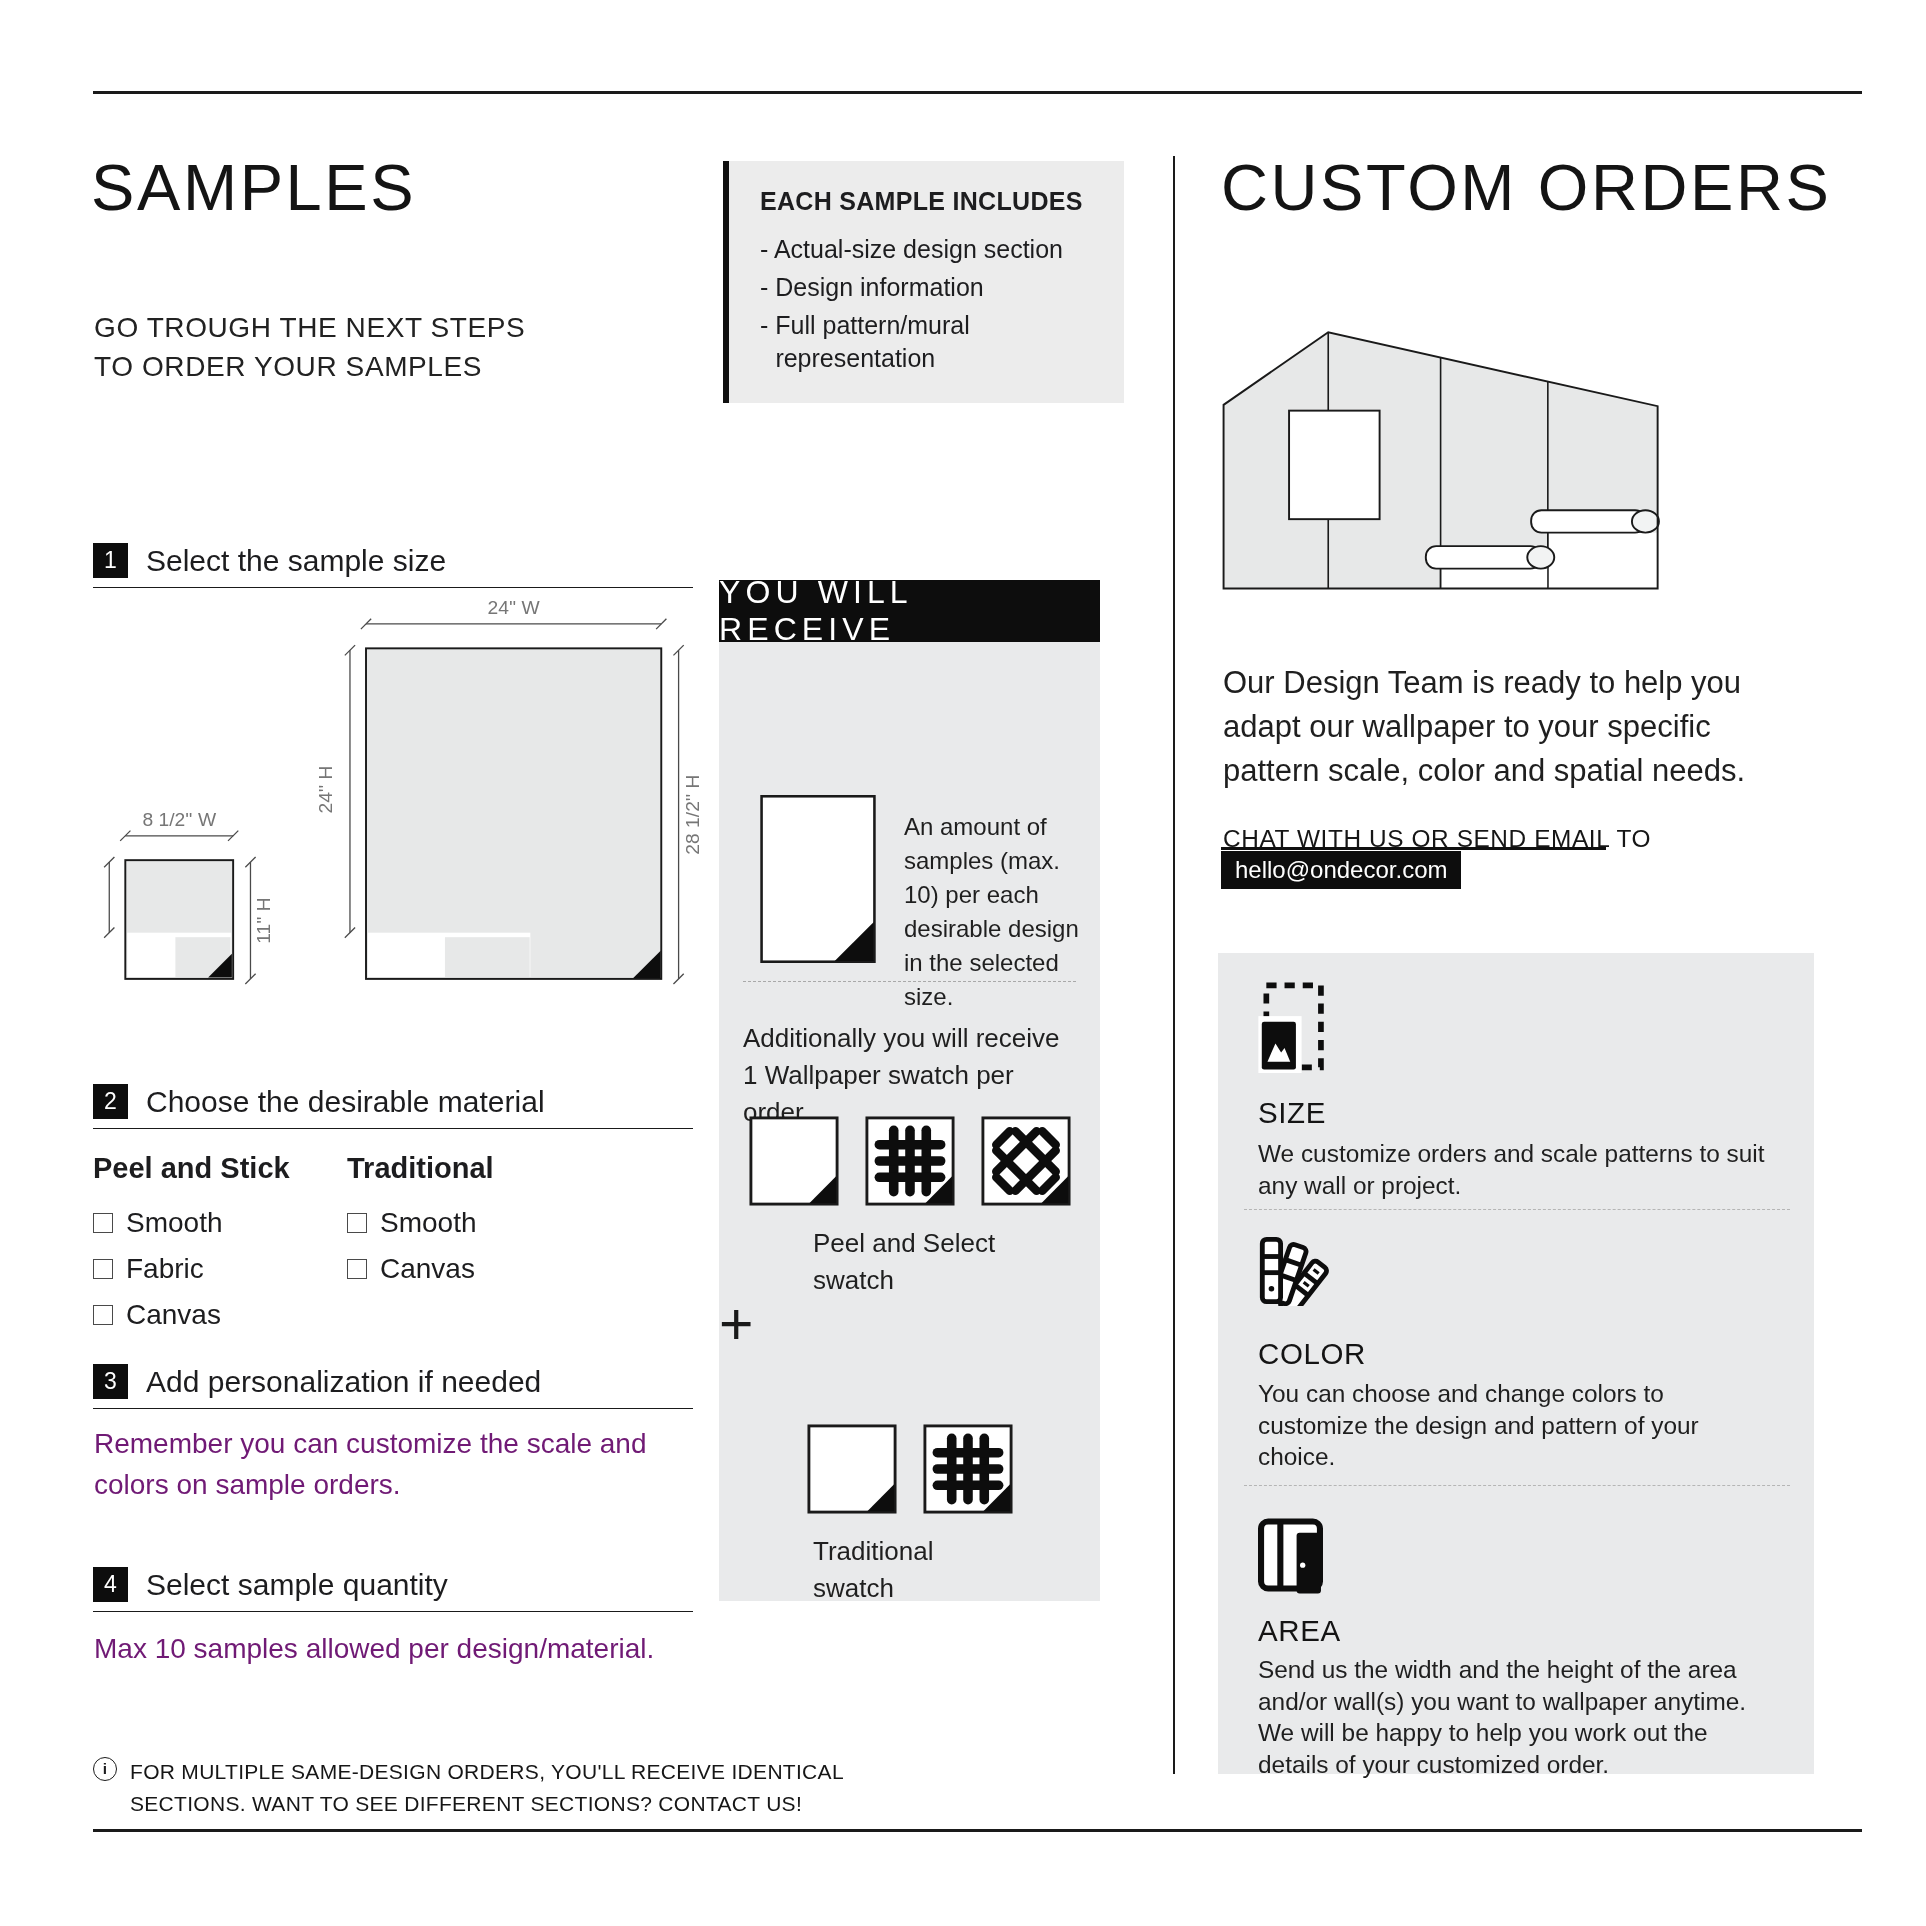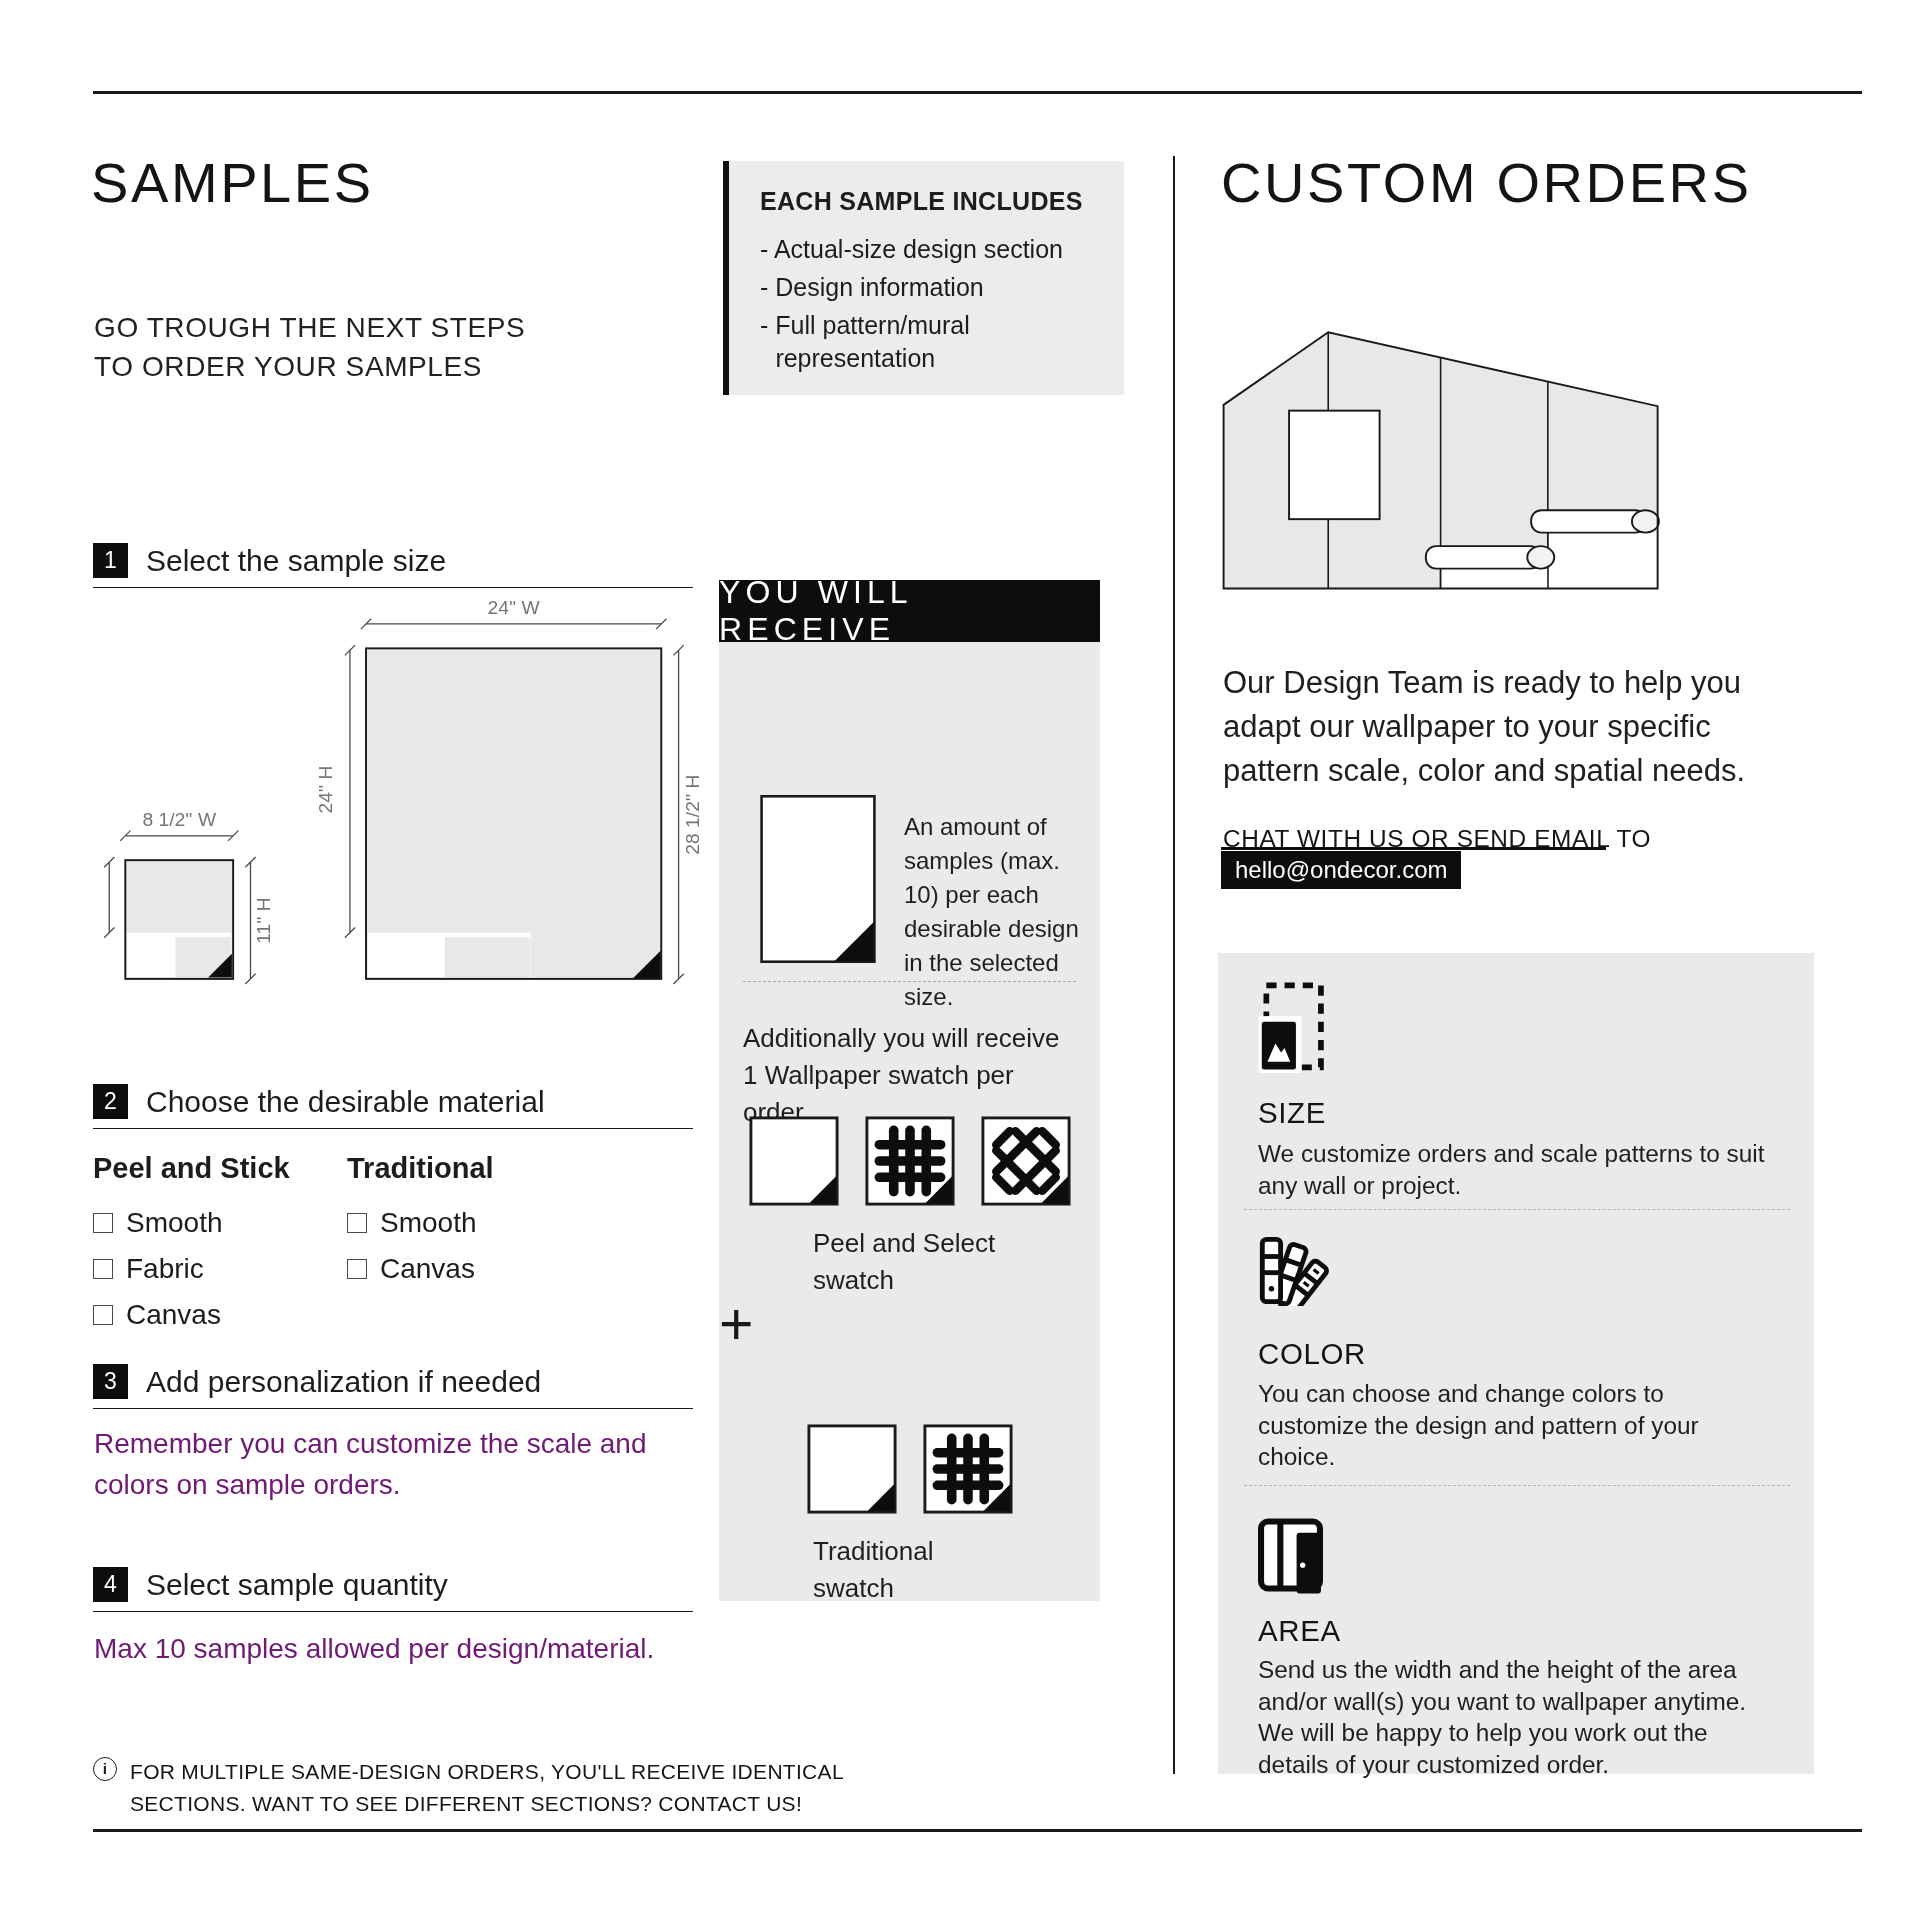--- a/index.html
+++ b/index.html
@@ -3,21 +3,21 @@
 <meta charset="utf-8">
 <style>
   html,body{margin:0;padding:0;background:#ffffff;}
   #page{position:relative;width:1926px;height:1926px;background:#ffffff;
         font-family:"Liberation Sans",sans-serif;color:#1d1d1f;overflow:hidden;}
   .abs{position:absolute;}
   .rule{background:#1a1a1a;height:2.6px;}
   .vline{background:#1a1a1a;width:1.9px;}
 
   
-  .big-title{font-size:56px;font-weight:400;letter-spacing:2.6px;color:#141414;white-space:nowrap;}
+  .big-title{font-size:65px;font-weight:400;letter-spacing:2.6px;color:#141414;white-space:nowrap;}
   .subtitle{font-size:28px;line-height:1.38;letter-spacing:0.6px;color:#222;}
 
   
   .step{display:flex;align-items:center;gap:18px;width:600px;
         border-bottom:1.9px solid #1a1a1a;padding-bottom:9px;}
   .step-num{width:35px;height:35px;background:#0d0d0d;color:#fff;font-size:23px;
             display:flex;align-items:center;justify-content:center;flex:0 0 auto;}
   .step-label{font-size:30px;color:#1d1d1f;}
 
   
@@ -28,21 +28,21 @@
   .body-text{font-size:28px;line-height:1.45;color:#701a75;}
 
   
   .note{display:flex;gap:13px;width:796px;}
   .info-ic{flex:0 0 auto;width:22px;height:22px;border:1.9px solid #1c1c1c;border-radius:50%;
            font-size:15.4px;font-weight:700;display:flex;align-items:center;justify-content:center;margin-top:1.3px;}
   .note-text{font-size:21px;line-height:1.5;letter-spacing:0.3px;color:#161616;}
 
   
   .inc-box{left:723px;top:161px;width:401px;box-sizing:border-box;background:#ececec;
-           border-left:6.4px solid #101010;padding:26px 27px 20px 31px;}
+           border-left:6.4px solid #101010;padding:26px 27px 28px 31px;}
   .inc-title{font-size:25px;font-weight:700;letter-spacing:0.3px;margin-bottom:16.7px;}
   .inc-item{font-size:25px;line-height:1.32;padding-left:15.4px;text-indent:-15.4px;margin-top:5.1px;}
 
   
   .recv-bar{left:719px;top:580px;width:381px;height:62px;background:#0d0d0d;color:#ffffff;
             font-size:32px;letter-spacing:5.1px;display:flex;align-items:center;justify-content:center;}
   .recv-box{left:719px;top:642px;width:381px;height:959px;background:#e9eaeb;}
   .recv-text{font-size:24px;line-height:1.42;color:#1f1f1f;}
   .dotline{border-top:1.9px dashed #a9a9a9;}
   .center{text-align:left;}

